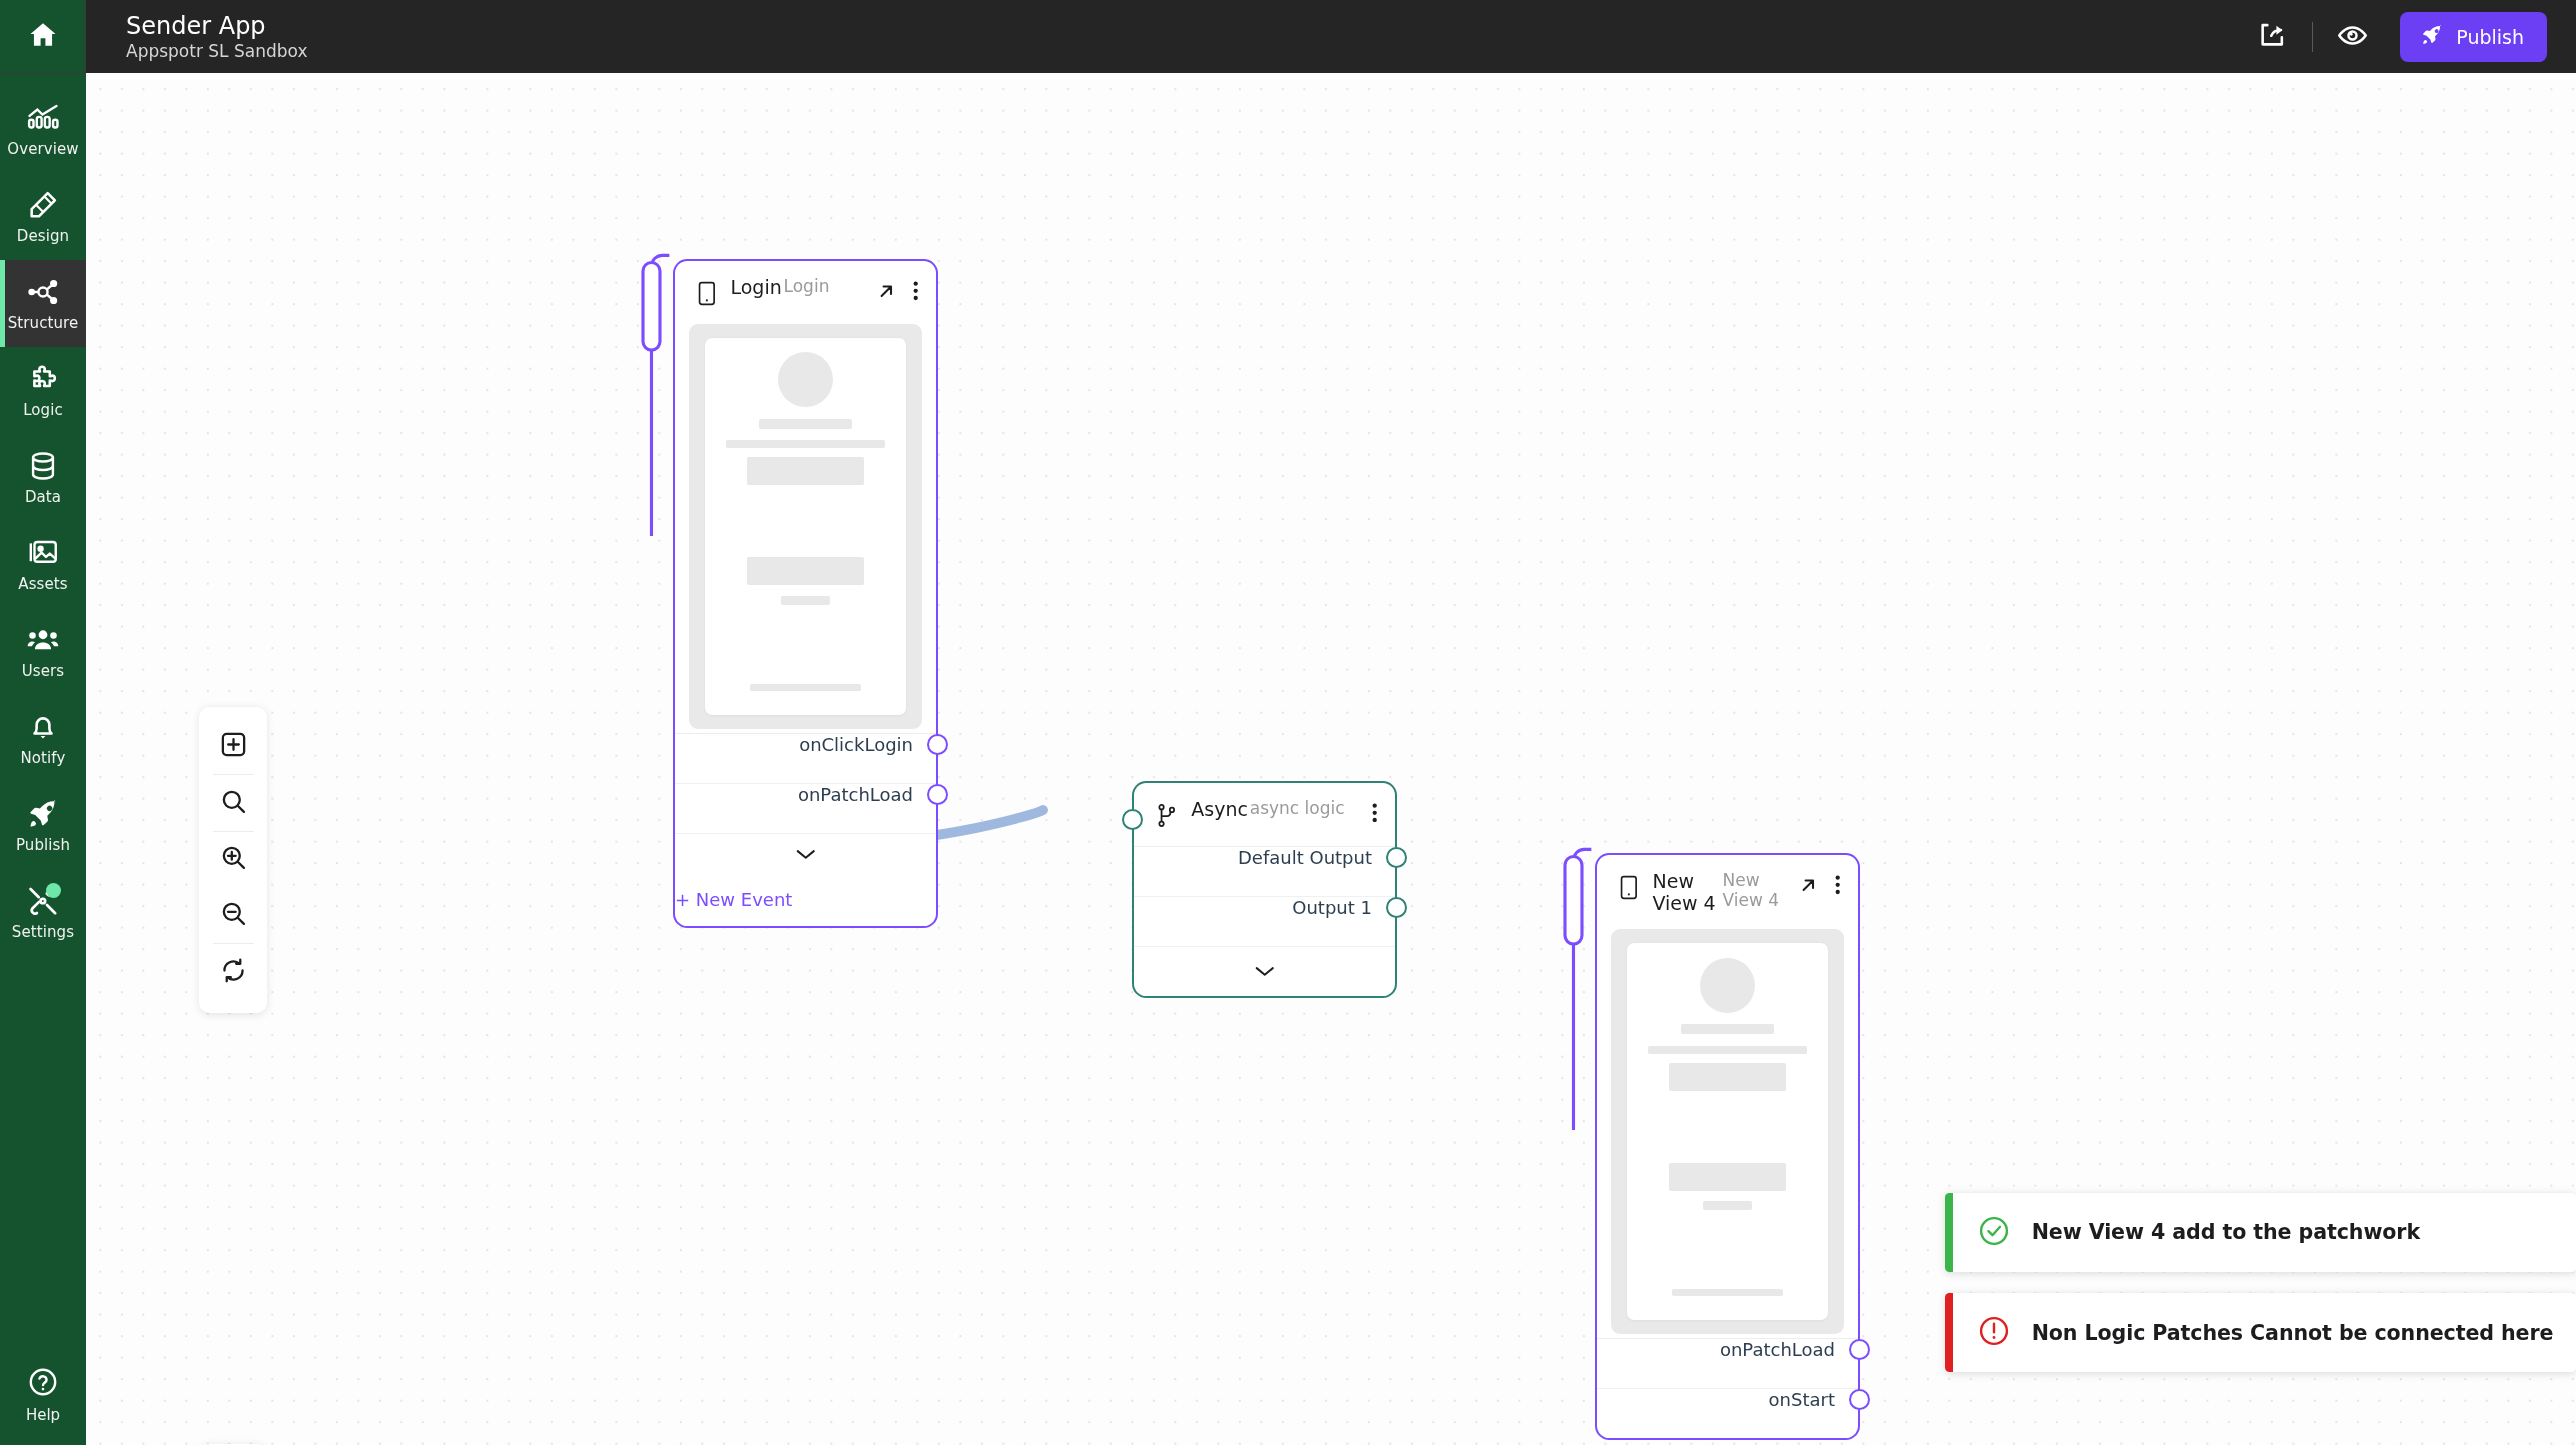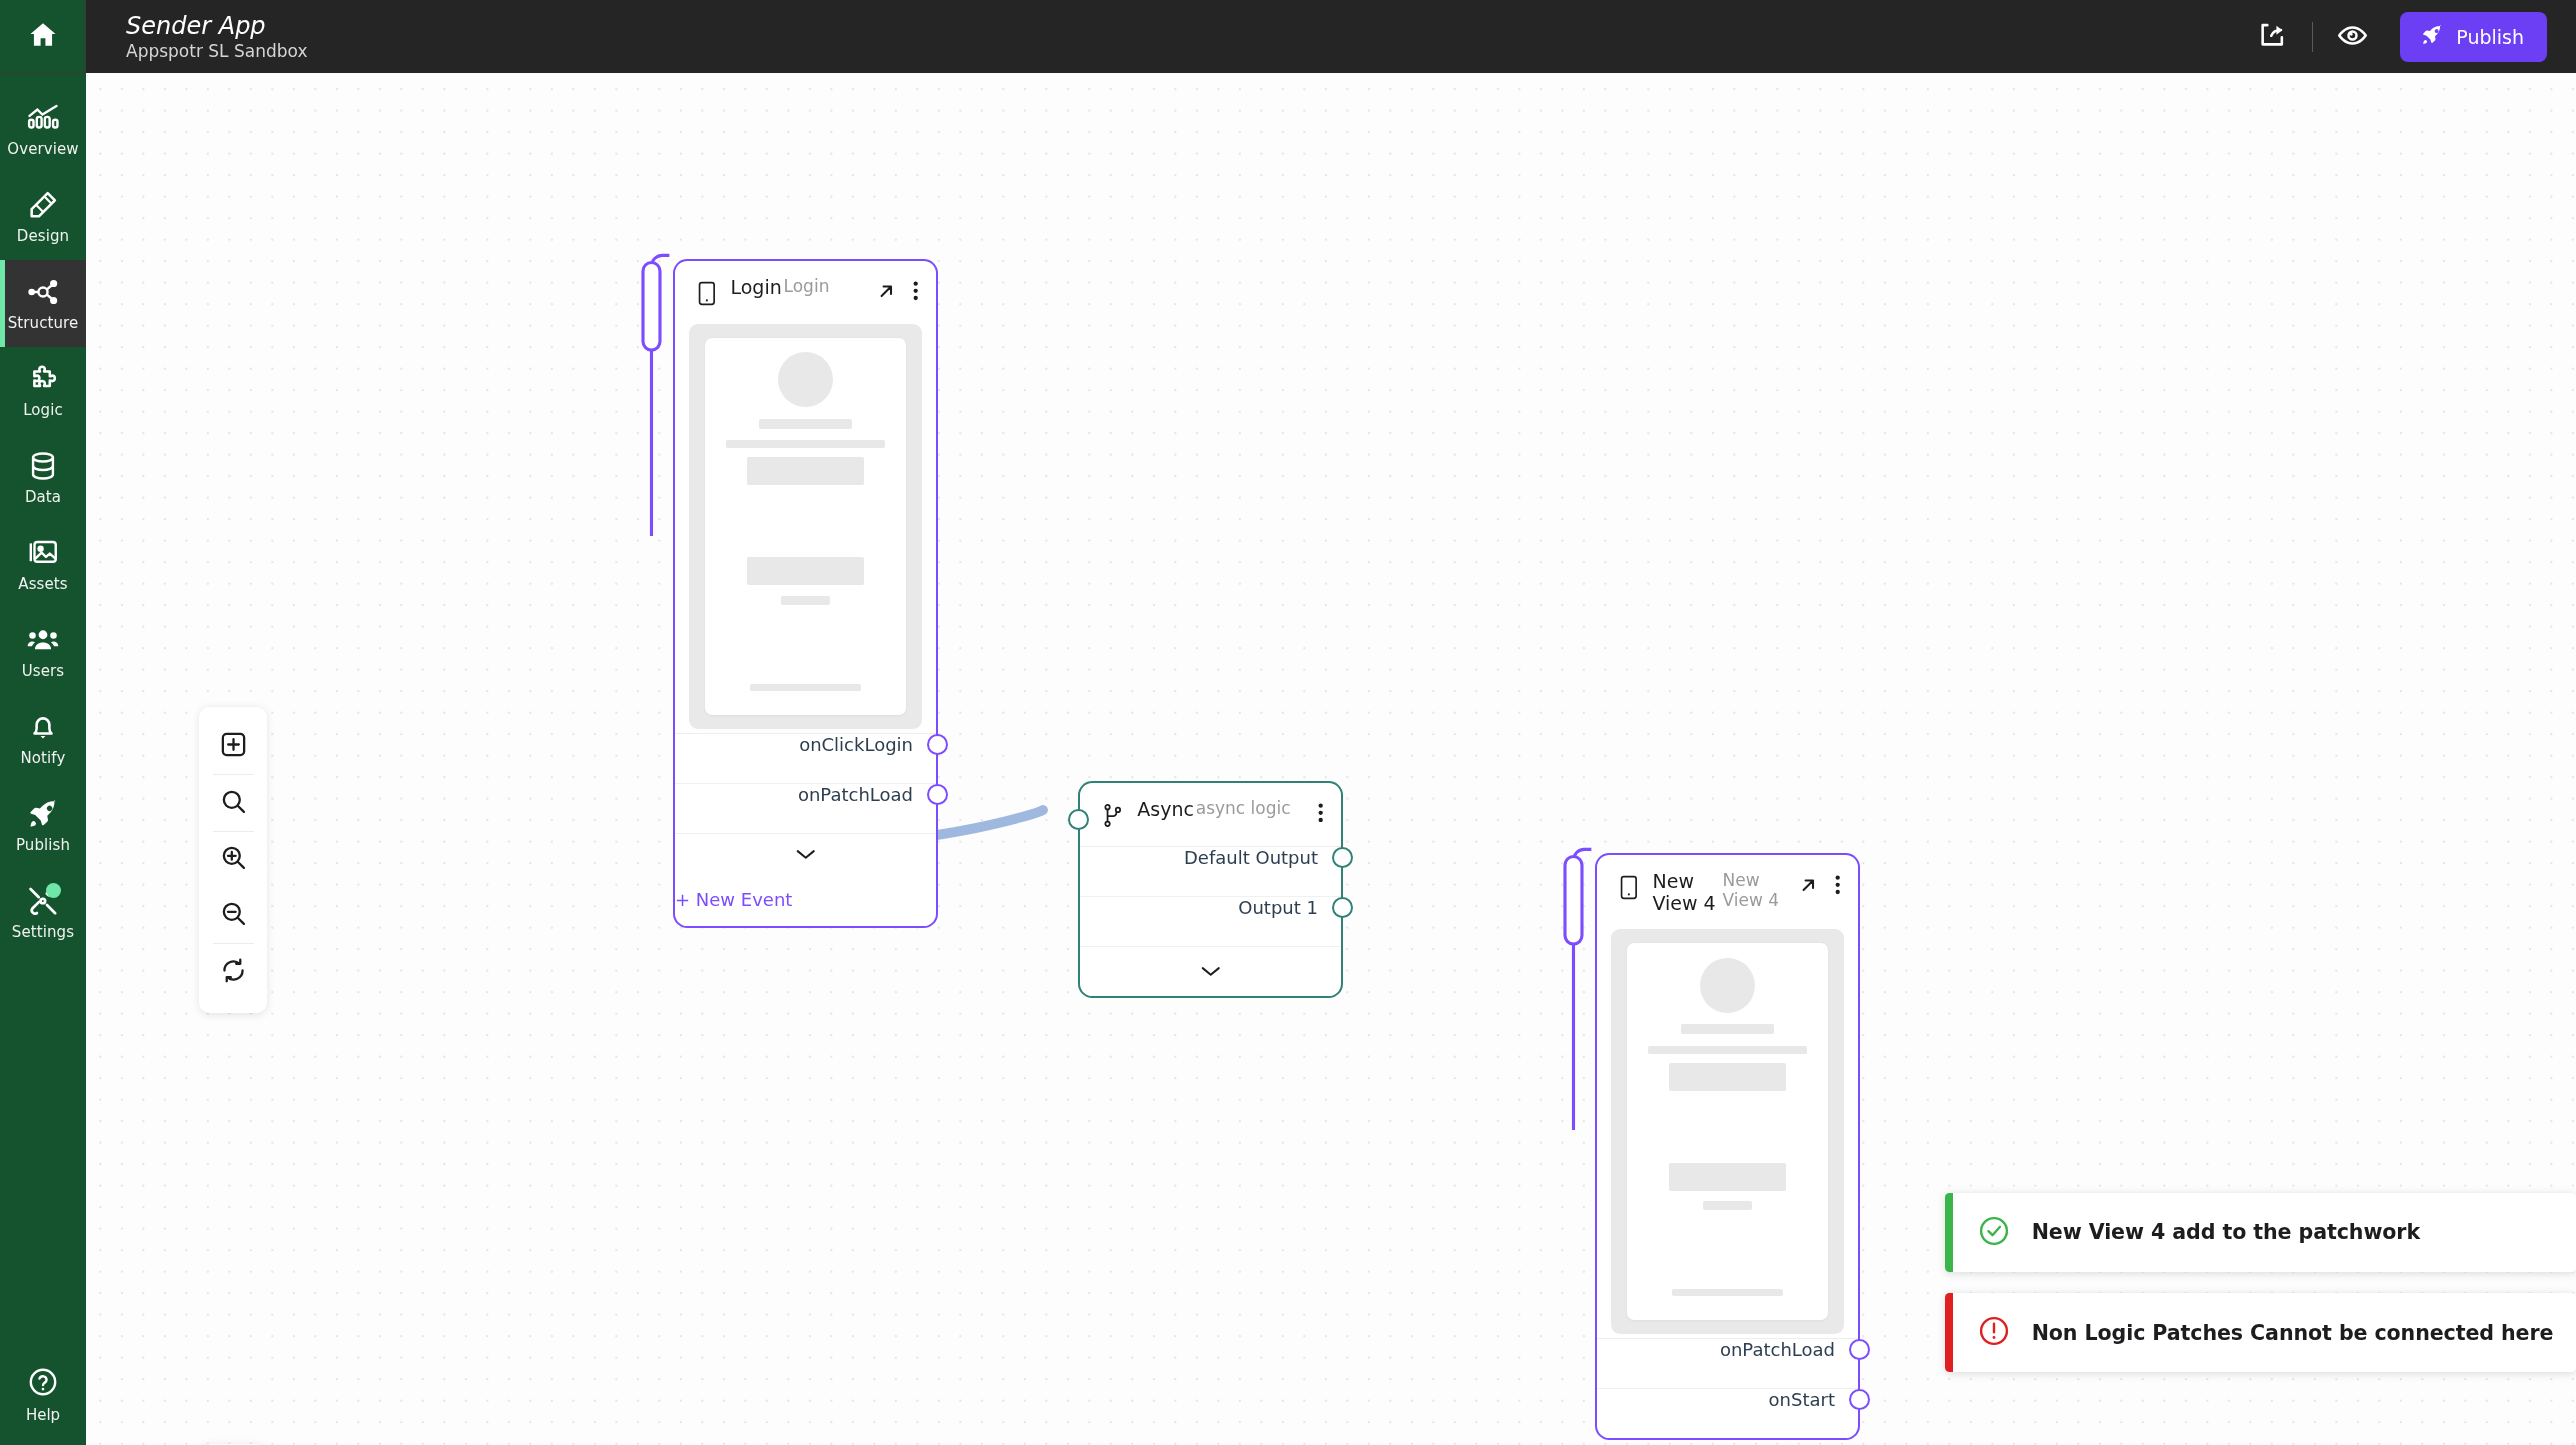--- a/index.html
+++ b/index.html
@@ -58,21 +58,21 @@
 
   
   #topbar {
     position: absolute; left: 86px; top: 0;
     width: 2490px; height: 73px;
     background: #252525;
     display: flex; align-items: center;
     z-index: 35;
   }
   .topbar-titles { margin-left: 40px; display: flex; flex-direction: column; gap: 2.7px; }
-  #app-title { color: #ffffff; font-size: 24px; font-weight: 400; line-height: 1.1; font-style: italic; }
+  #app-title { color: #ffffff; font-size: 24px; font-weight: 400; line-height: 1.1; }
   #app-subtitle { color: #d5d5d5; font-size: 17px; font-weight: 400; line-height: 1.1; }
   .topbar-right {
     margin-left: auto; display: flex; align-items: center; gap: 0; padding-right: 29px;
   }
   .tb-icon-btn {
     width: 55px; height: 55px; display: flex; align-items: center; justify-content: center;
     cursor: pointer; background: none; border: none;
   }
   .tb-divider { width: 0.9px; height: 30px; background: #5a5a5a; margin: 0 12.5px; }
   #publish-button {
@@ -507,21 +507,21 @@
           <svg width="21.5" height="12.5" viewBox="0 0 24 14" fill="none" stroke="#1d1d1f" stroke-width="2.2" stroke-linecap="round" stroke-linejoin="round">
             <path d="M3 3.5 12 11 21 3.5"></path>
           </svg>
         </span>
       </div>
       <div class="new-event-row">
         <span>+ New Event</span>
       </div>
     </div>
 
-    <div class="node logic" style="left:992px; top:708px; width:265px;">
+    <div class="node logic" style="left:1046px; top:708px; width:265px;">
       <span class="port-dot green" style="left:-11.6px; top:26px;"></span>
 
       <div class="node-head">
         <span class="nh-icon">
           <svg width="21.5" height="25" viewBox="0 0 20 24" fill="none" stroke="#1d1d1f" stroke-width="1.7">
             <circle cx="5" cy="4" r="2.1"></circle>
               <circle cx="5" cy="20" r="2.1"></circle>
               <circle cx="15" cy="6.6" r="2.1"></circle>
             <path d="M5 6.1v11.8M5 12.5h5.5a3 3 0 0 0 3-3V8.7"></path>
           </svg>

